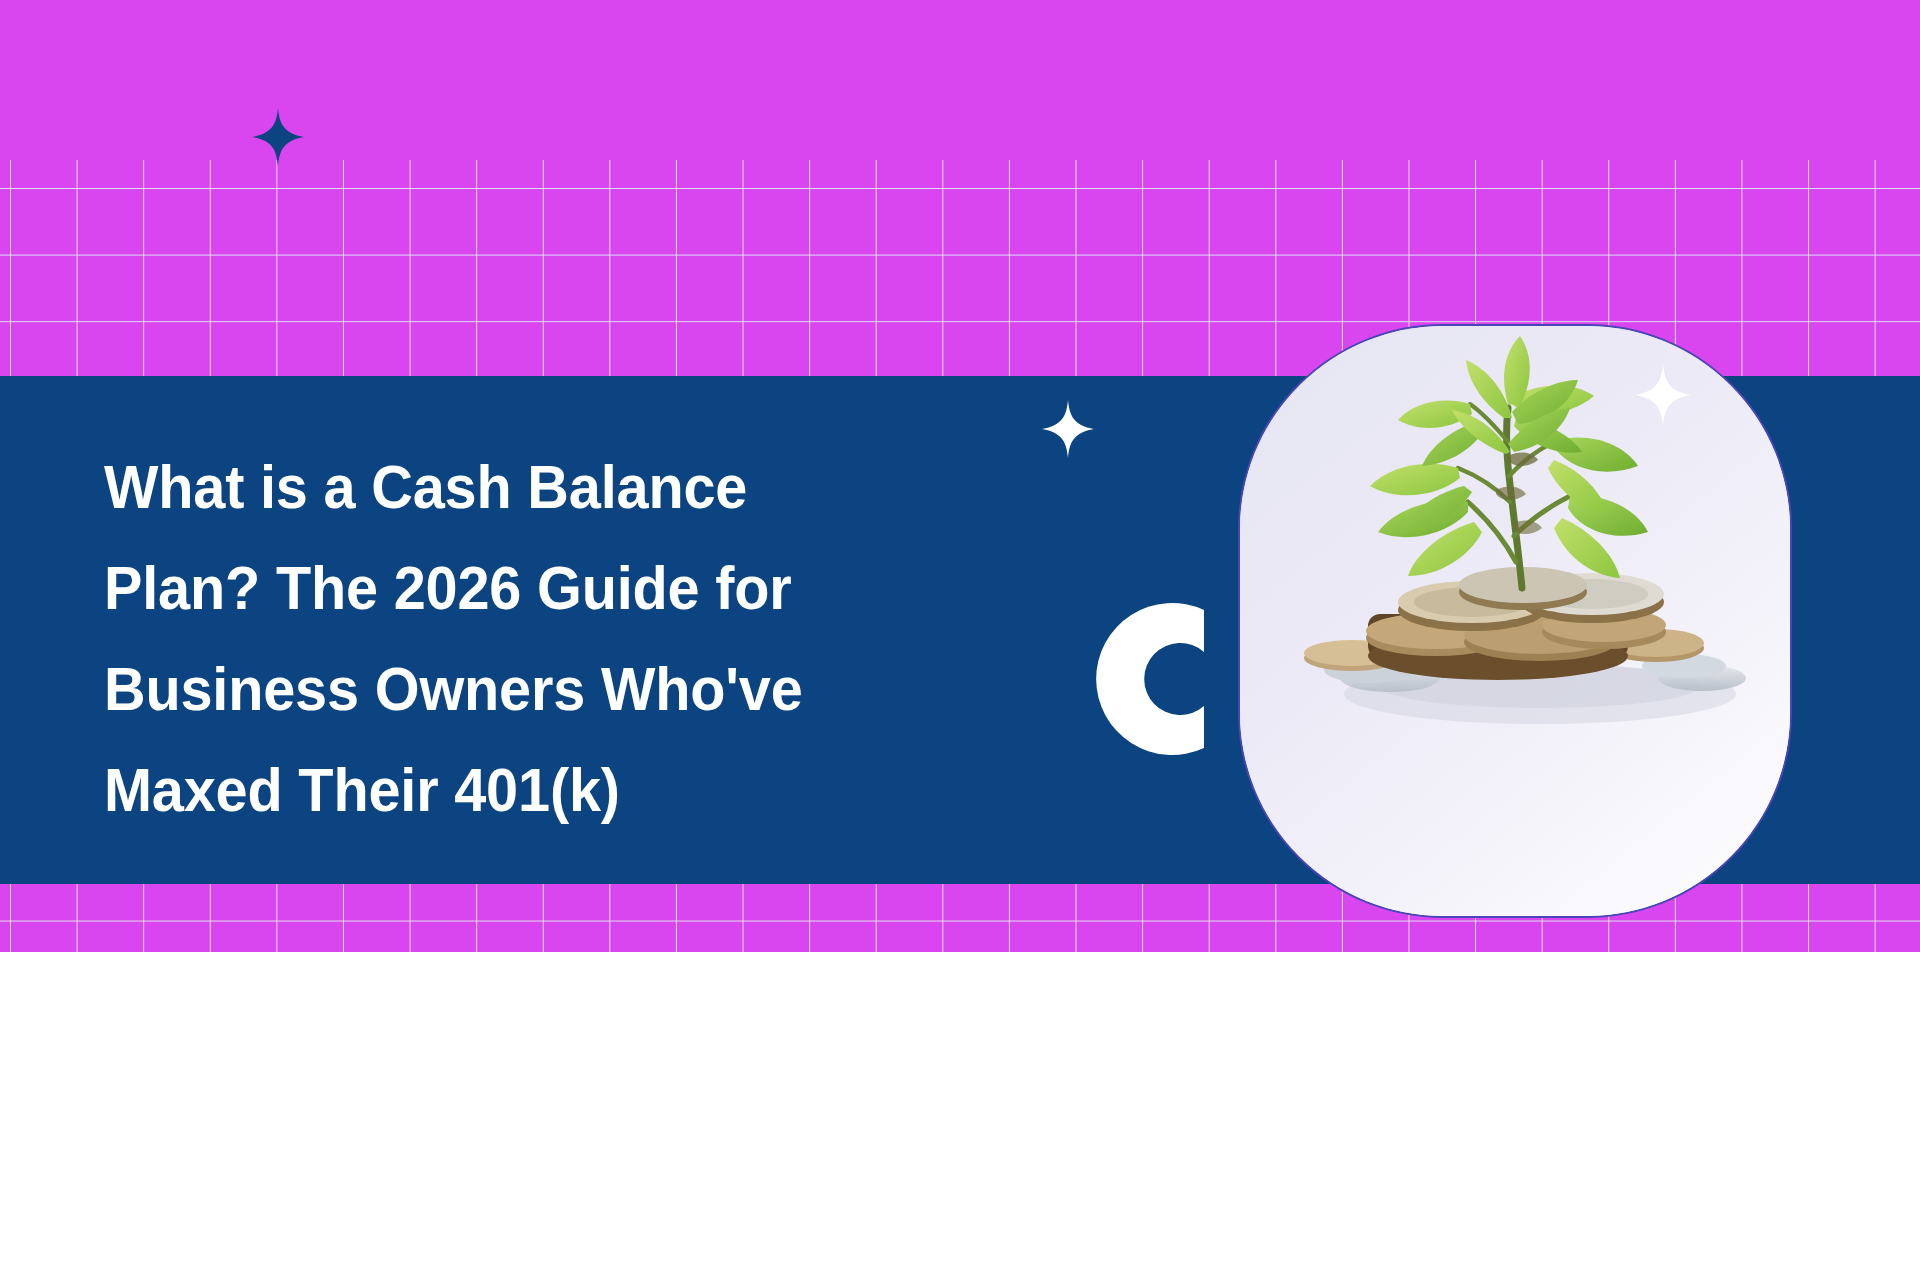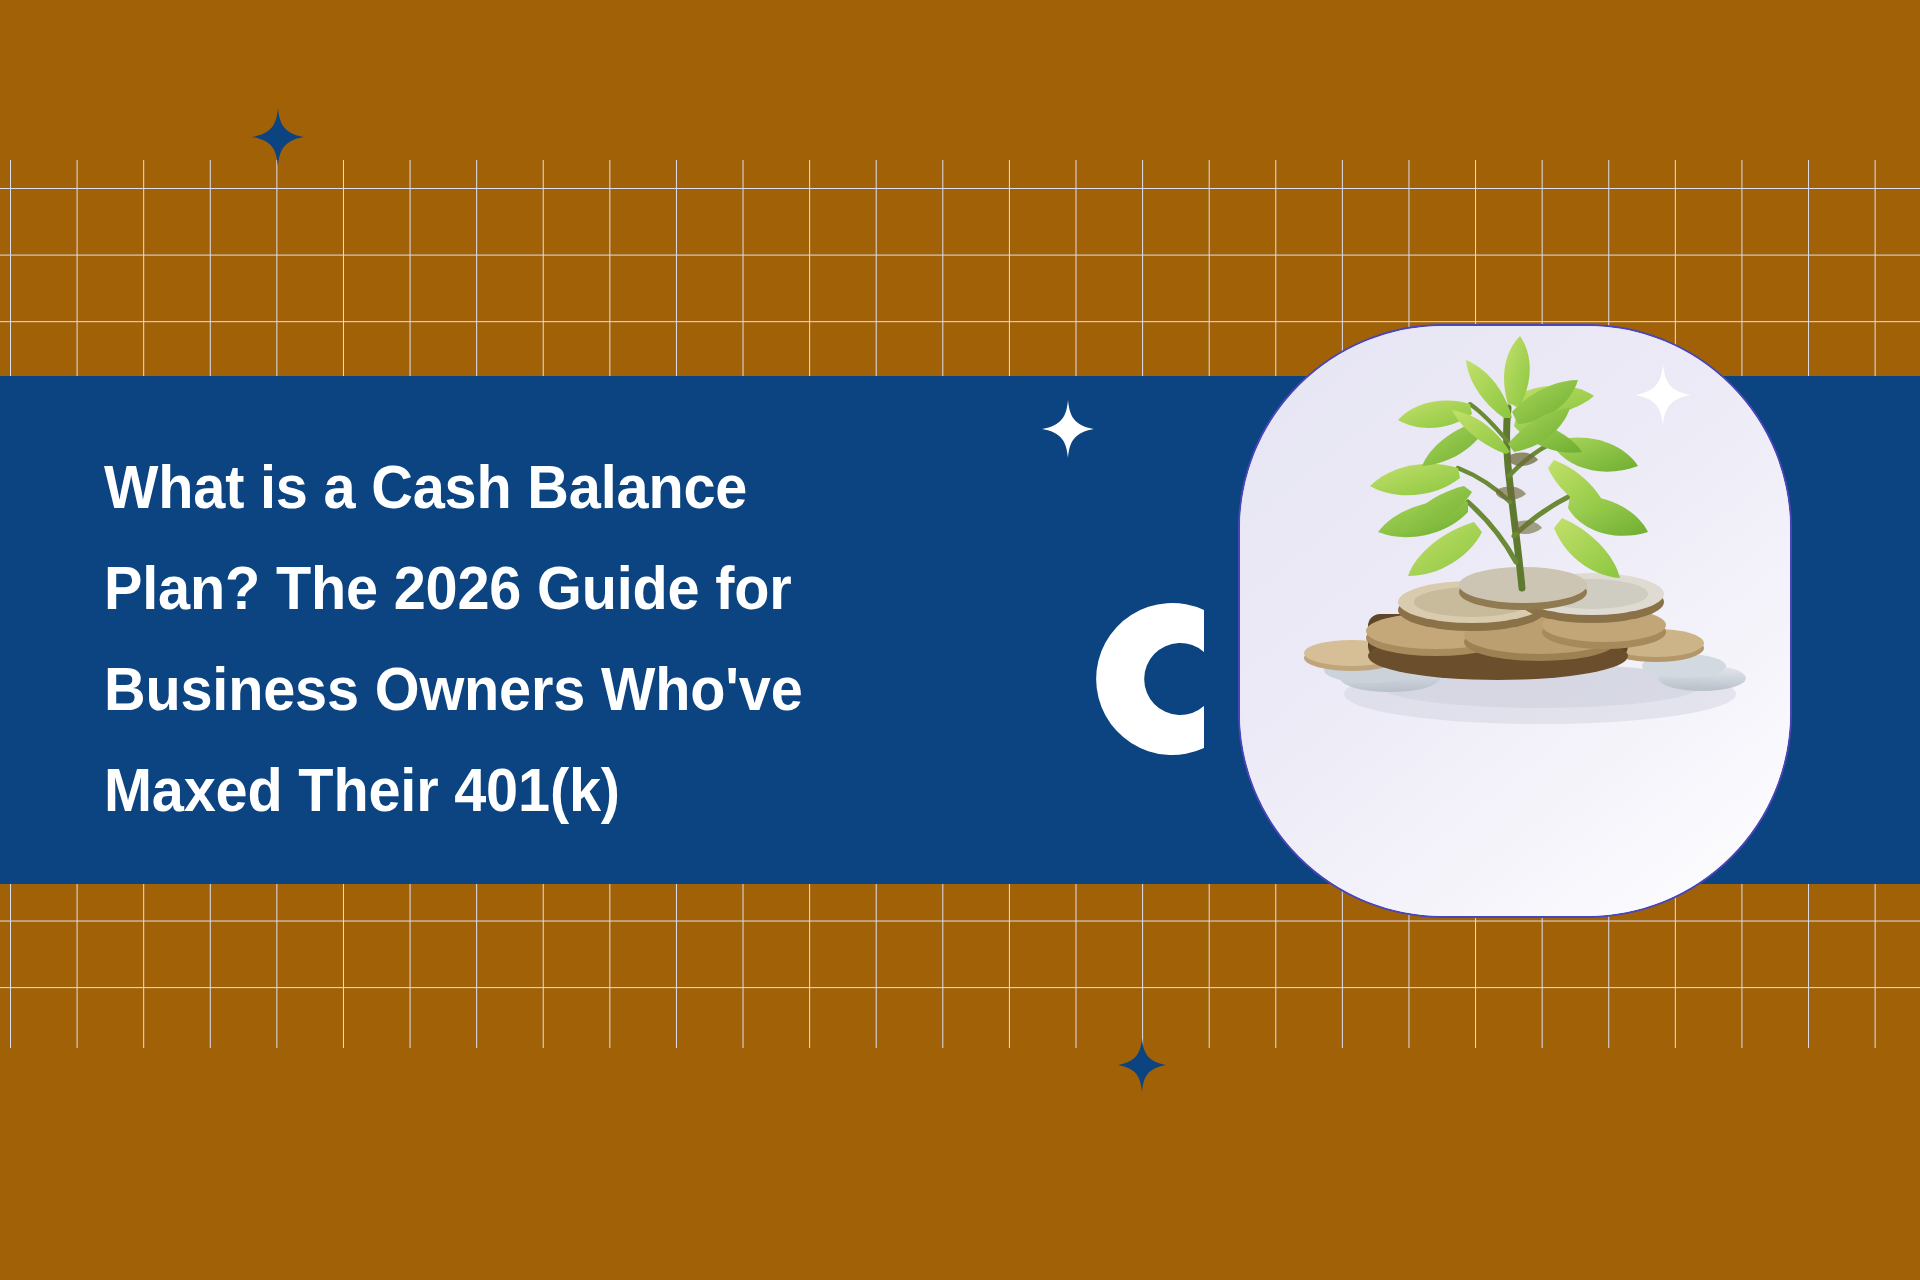--- a/index.html
+++ b/index.html
@@ -2,21 +2,21 @@
 <html><head>
 <meta charset="utf-8">
 <style>
   html,body{margin:0;padding:0;}
   body{
     width:1920px;height:1280px;
     background:#ffffff;
     font-family:"Liberation Sans", sans-serif;
     overflow:hidden;
   }
-  #stage{position:relative;width:1920px;height:1280px;overflow:hidden;background:#a16207;}
+  #stage{position:relative;width:1920px;height:952px;overflow:hidden;background:#d946ef;}
 
   
   .grid-bg{
     position:absolute;
     left:0px; top:160px;
     width:1920px; height:888px;
     background-image:
       linear-gradient(to right, #dcdef0 1.4px, transparent 1.4px),
       linear-gradient(to bottom, #dcdef0 1.4px, transparent 1.4px);
     background-size:66.6px 66.6px;

